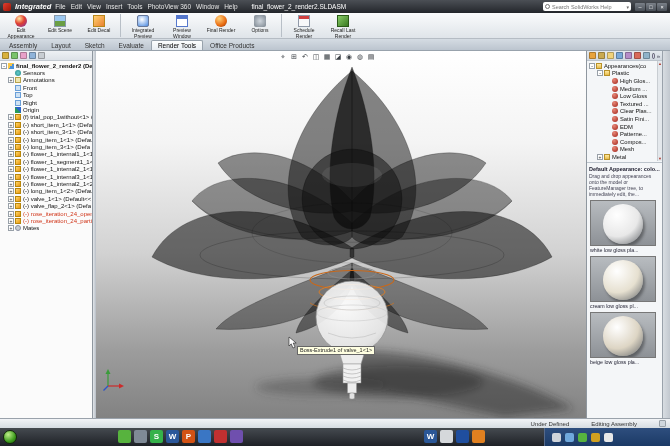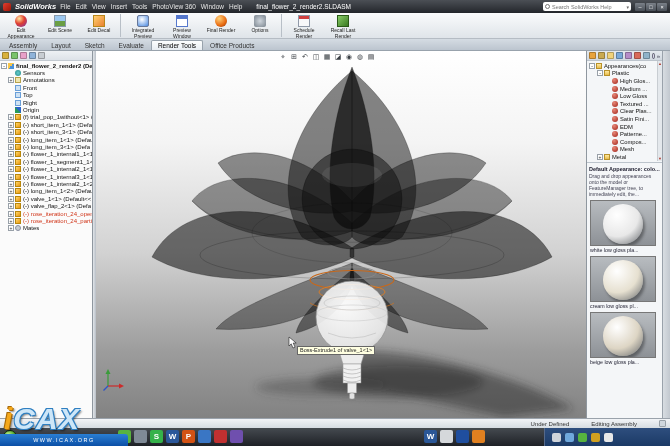--- a/index.html
+++ b/index.html
@@ -157,21 +157,21 @@
     color:#fff;font-size:5.5px;letter-spacing:1.5px;text-align:center;line-height:12px;
     border-radius:0 3px 0 0}
 </style>
 </head>
 <body>
 
 <div class="screen">
 
   <div class="titlebar">
     <span class="logo-badge"></span>
-    <span class="logo-text">SolidWorks</span>
+    <span class="logo-text">Integrated</span>
     <div class="menus">
 
     <span class="menu-item">File</span>
         <span class="menu-item">Edit</span>
         <span class="menu-item">View</span>
         <span class="menu-item">Insert</span>
         <span class="menu-item">Tools</span>
         <span class="menu-item">PhotoView 360</span>
         <span class="menu-item">Window</span>
         <span class="menu-item">Help</span>
@@ -594,18 +594,14 @@
     <div class="tray">
 
     <span class="tb-icon" style="--c: #cfd4da;"></span>
         <span class="tb-icon" style="--c: #6fa8dc;"></span>
         <span class="tb-icon" style="--c: #57b33e;"></span>
         <span class="tb-icon" style="--c: #d0a020;"></span>
         <span class="tb-icon" style="--c: #e8e8e8;"></span>
       </div>
   </div>
 
-  <div class="watermark">
-    <div class="wm-text"><span class="wm-i">i</span><span>CAX</span></div>
-    <div class="wm-banner">WWW.ICAX.ORG</div>
-  </div>
 
 </div>
 
 </body></html>

